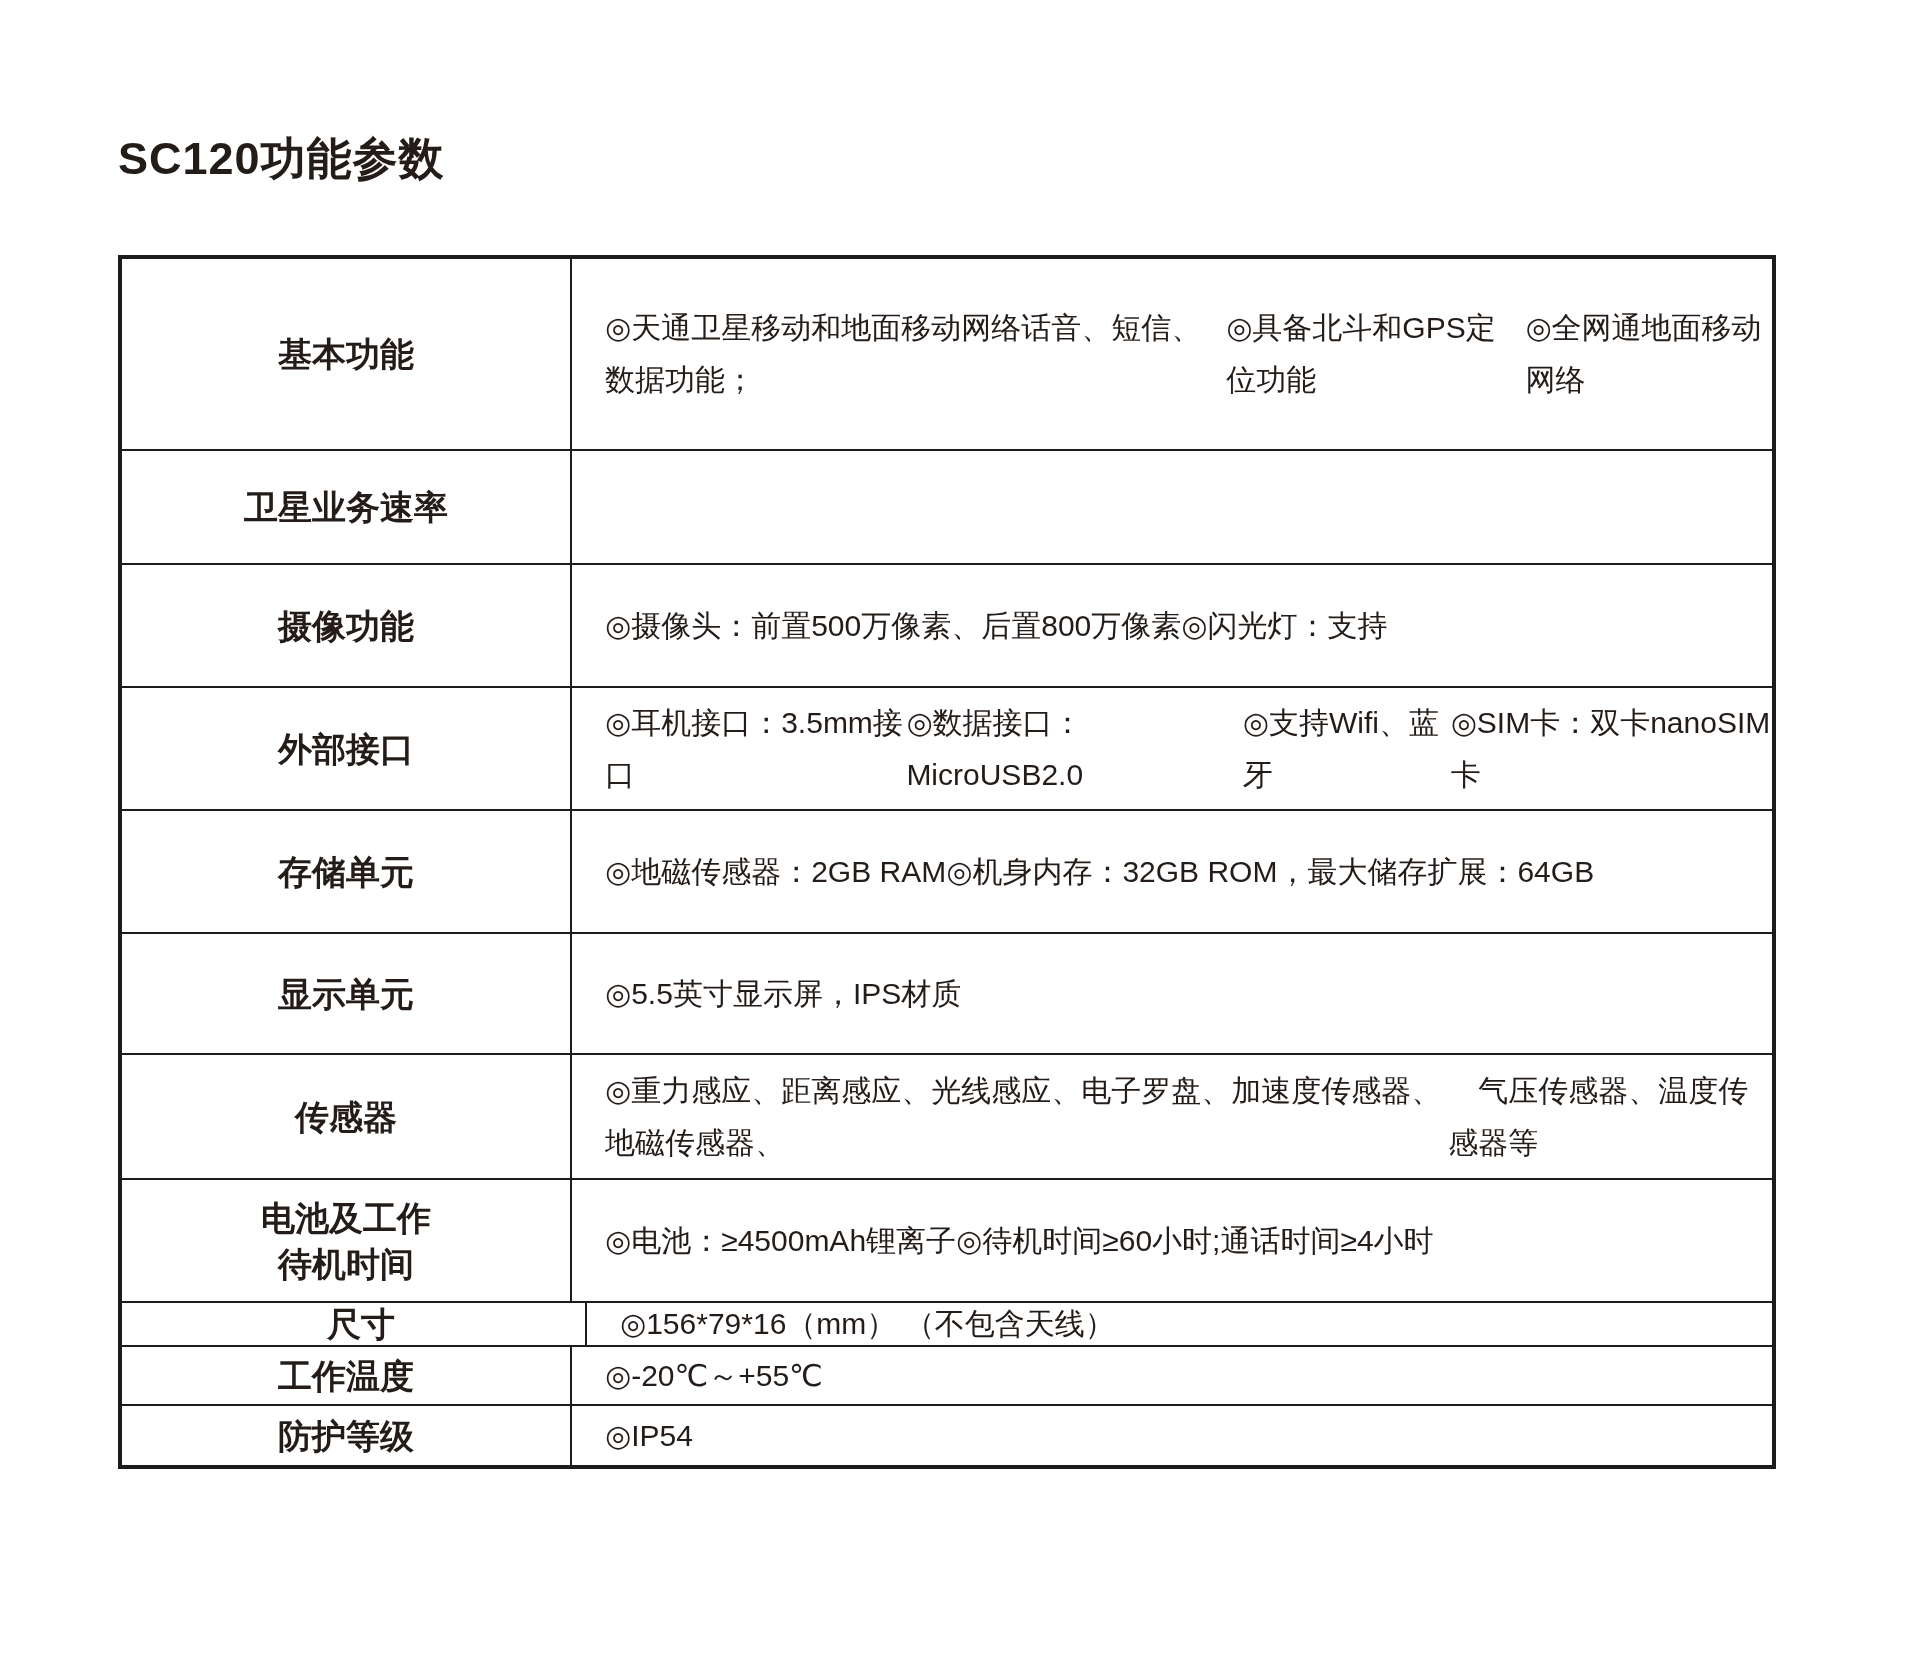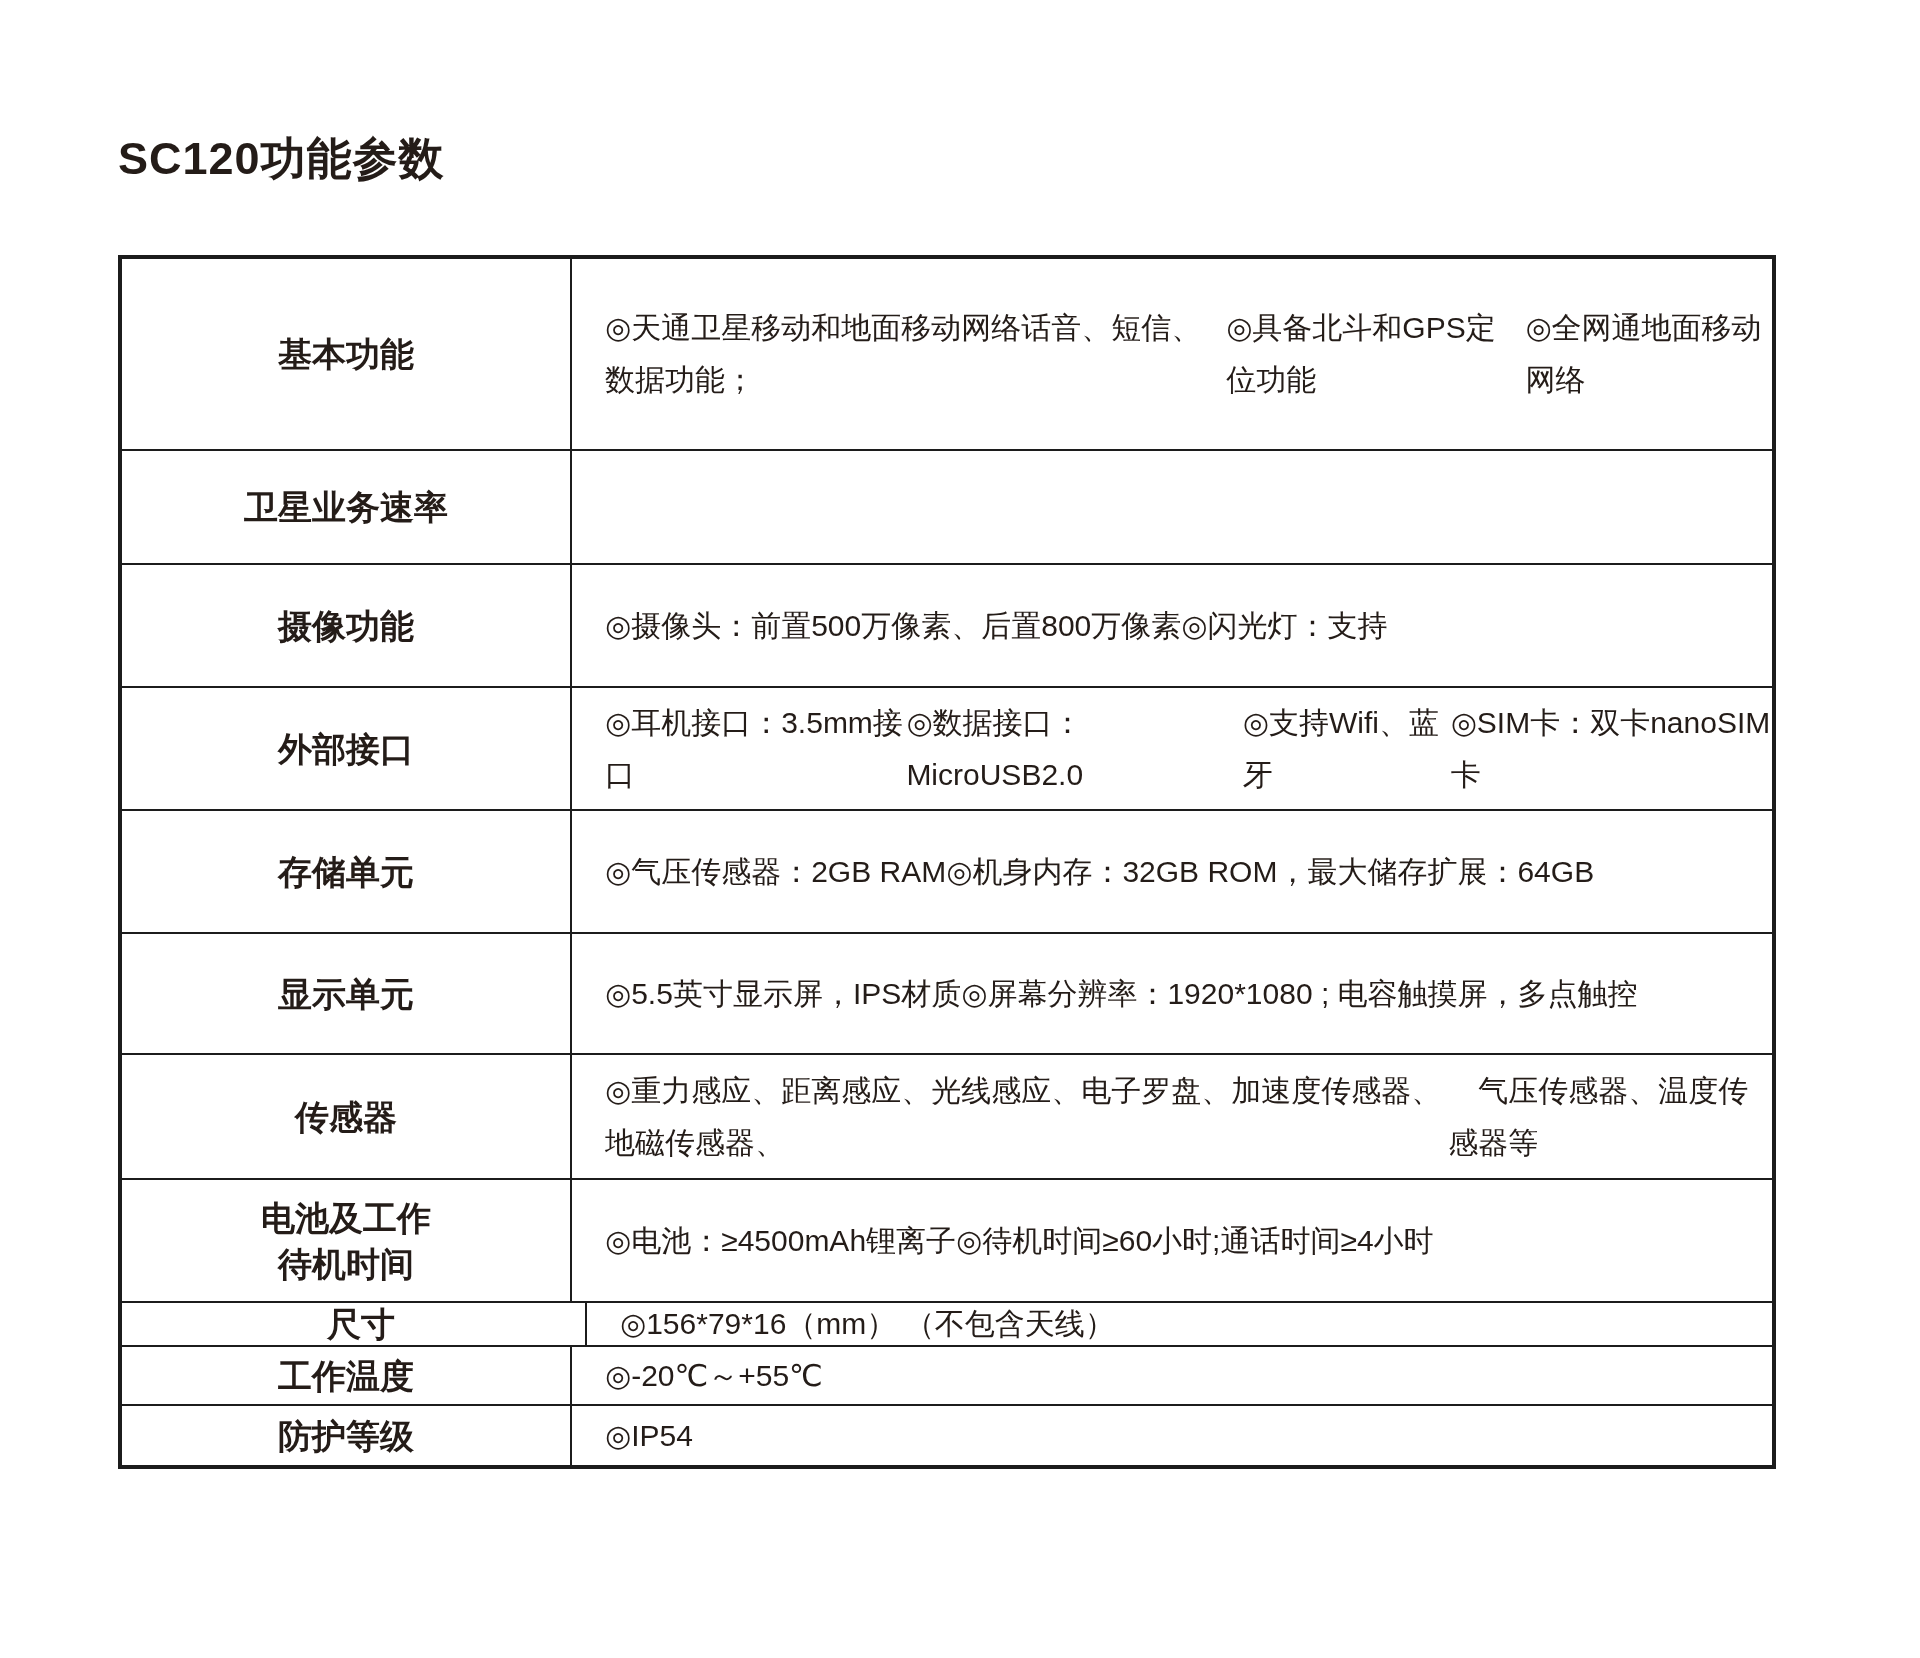--- a/index.html
+++ b/index.html
@@ -123,31 +123,30 @@
           <div class="content-col col-1">
             <div class="content-line">◎支持Wifi、蓝牙</div>
             <div class="content-line">◎SIM卡：双卡nanoSIM卡</div>
           </div>
         </div>
       </div>
       <div class="spec-row">
         <div class="label-cell">存储单元</div>
         <div class="content-cell">
           <div class="content-col col-0">
-            <div class="content-line">◎气压传感器：2GB RAM</div>
+            <div class="content-line">◎地磁传感器：2GB RAM</div>
             <div class="content-line">◎机身内存：32GB ROM，最大储存扩展：64GB</div>
           </div>
         </div>
       </div>
       <div class="spec-row">
         <div class="label-cell">显示单元</div>
         <div class="content-cell">
           <div class="content-col col-0">
             <div class="content-line">◎5.5英寸显示屏，IPS材质</div>
-            <div class="content-line">◎屏幕分辨率：1920*1080 ; 电容触摸屏，多点触控</div>
           </div>
         </div>
       </div>
       <div class="spec-row">
         <div class="label-cell">传感器</div>
         <div class="content-cell">
           <div class="content-col col-0">
             <div class="content-line">◎重力感应、距离感应、光线感应、电子罗盘、加速度传感器、地磁传感器、</div>
             <div class="content-line">　气压传感器、温度传感器等</div>
           </div>

